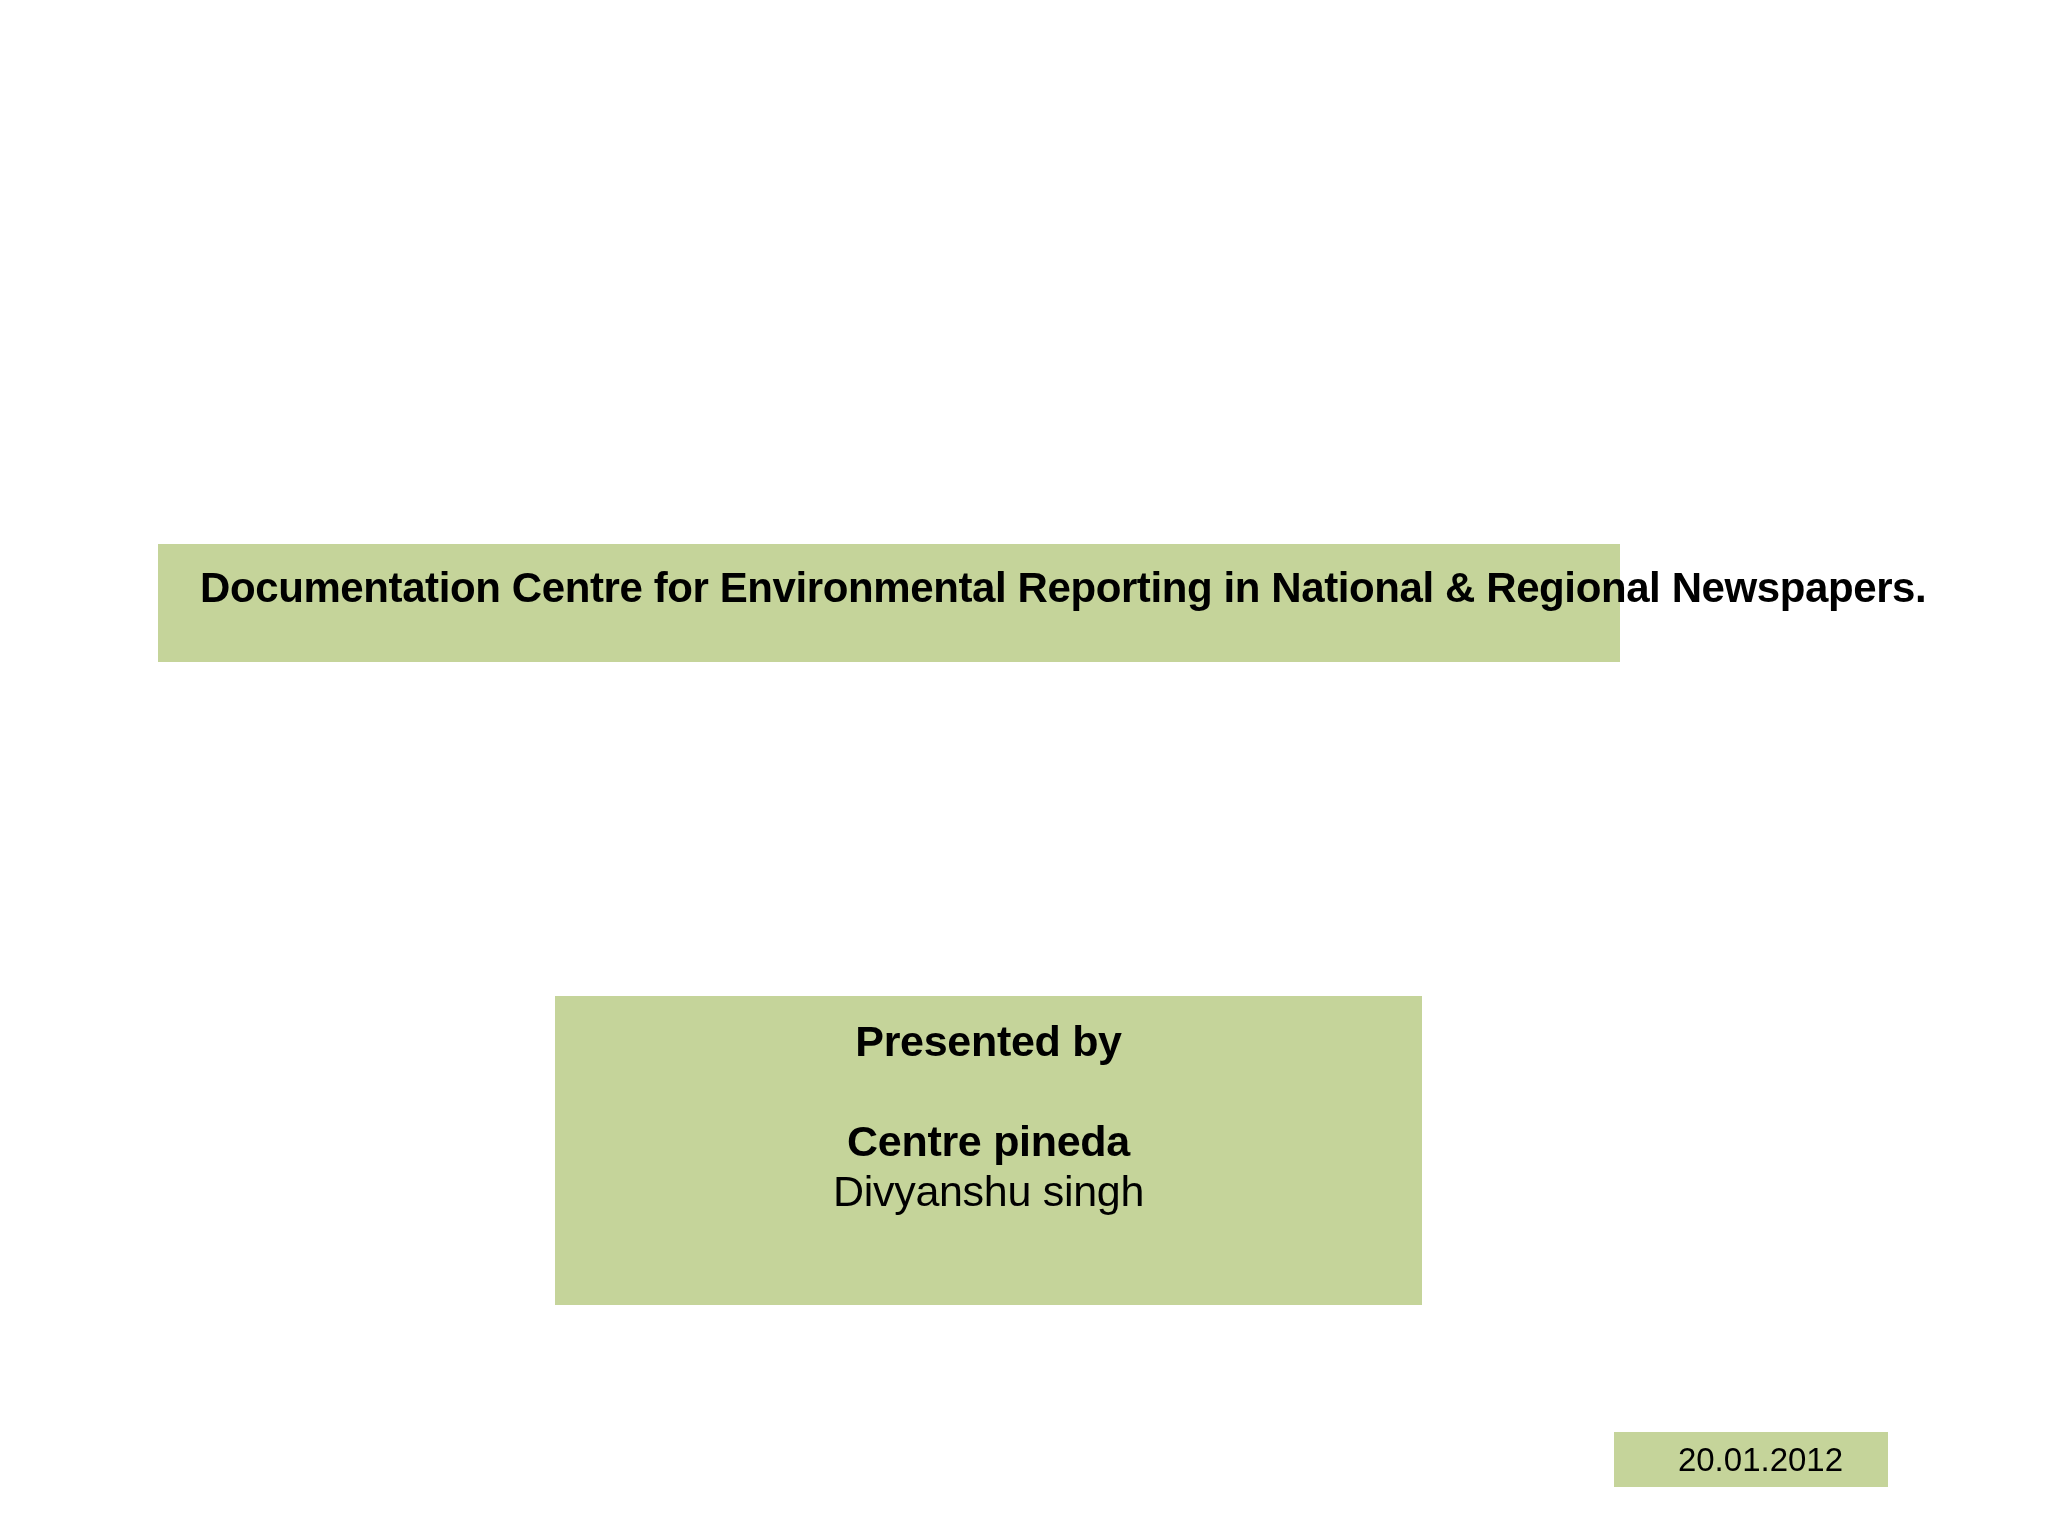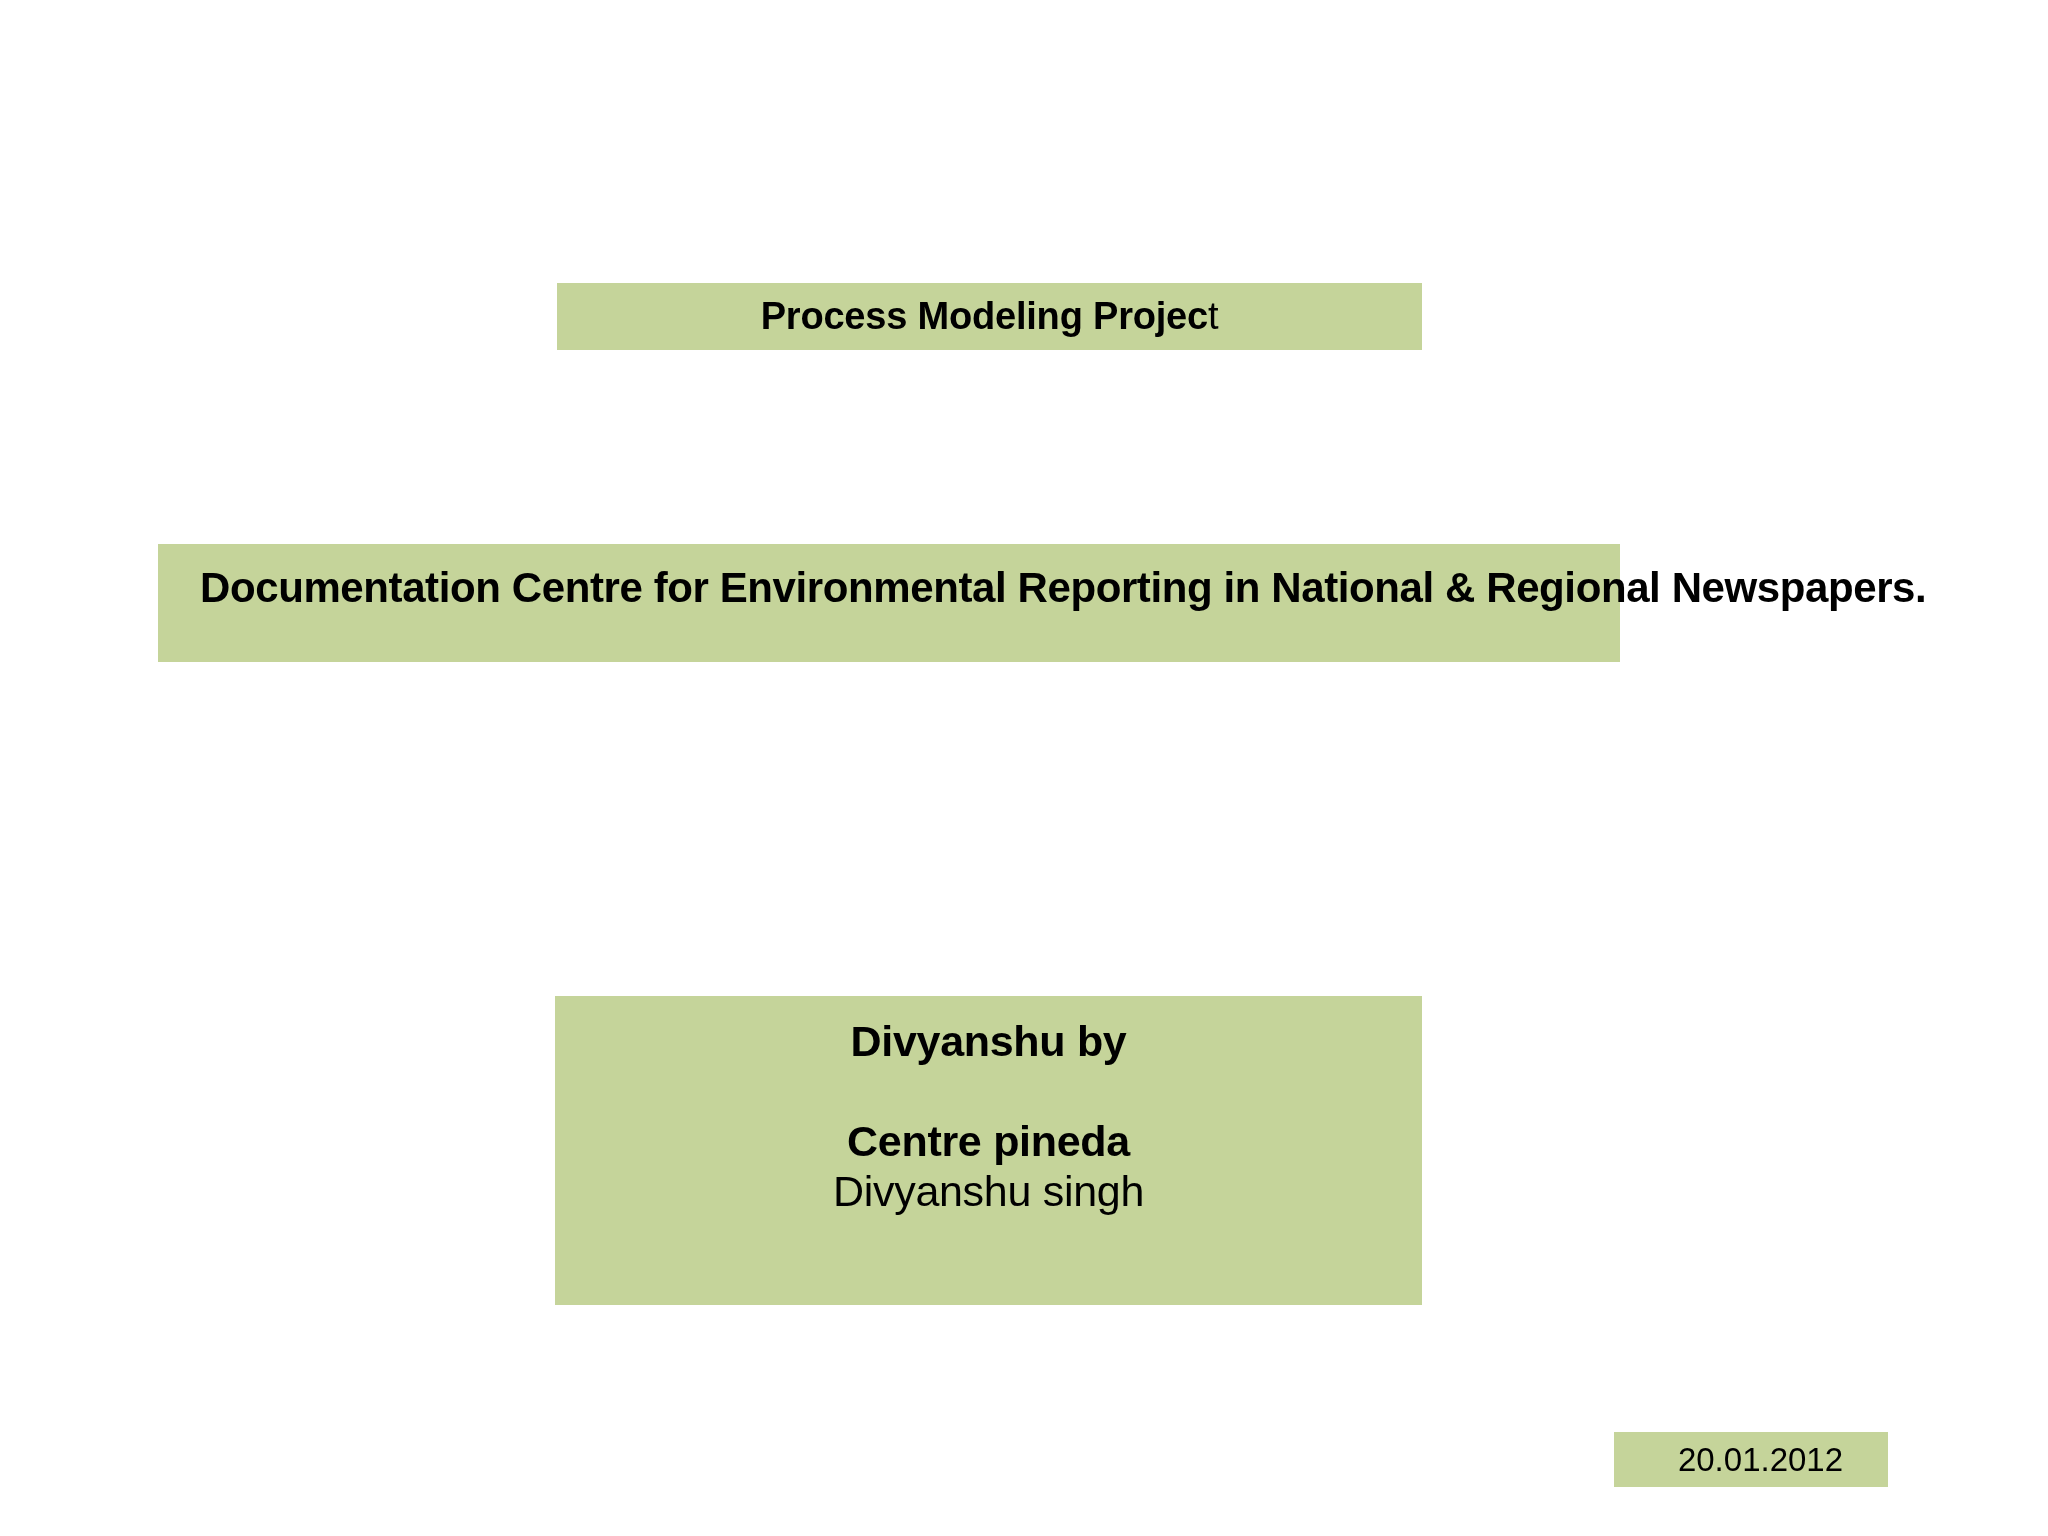--- a/index.html
+++ b/index.html
@@ -107,30 +107,27 @@
     font-weight: normal;
     letter-spacing: 0px;
     white-space: nowrap;
   }
 </style>
 </head>
 <body>
 
 <div class="slide">
 
-  <div class="band title-band">
-    <div class="title-text"><span>Process Modeling Projec</span><span class="tail">t</span></div>
-  </div>
 
   <div class="band subtitle-band">
     <div class="subtitle-text">Documentation Centre for Environmental Reporting in National &amp; Regional Newspapers.</div>
   </div>
 
   <div class="band presenters-band">
-    <div class="presenters-line bold">Divyanshu by</div>
+    <div class="presenters-line bold">Presented by</div>
     <div class="presenters-line spacer"> </div>
     <div class="presenters-line bold">Centre pineda</div>
     <div class="presenters-line">Divyanshu singh</div>
   </div>
 
   <div class="band date-band">
     <div class="date-text">20.01.2012</div>
   </div>
 
 </div>

